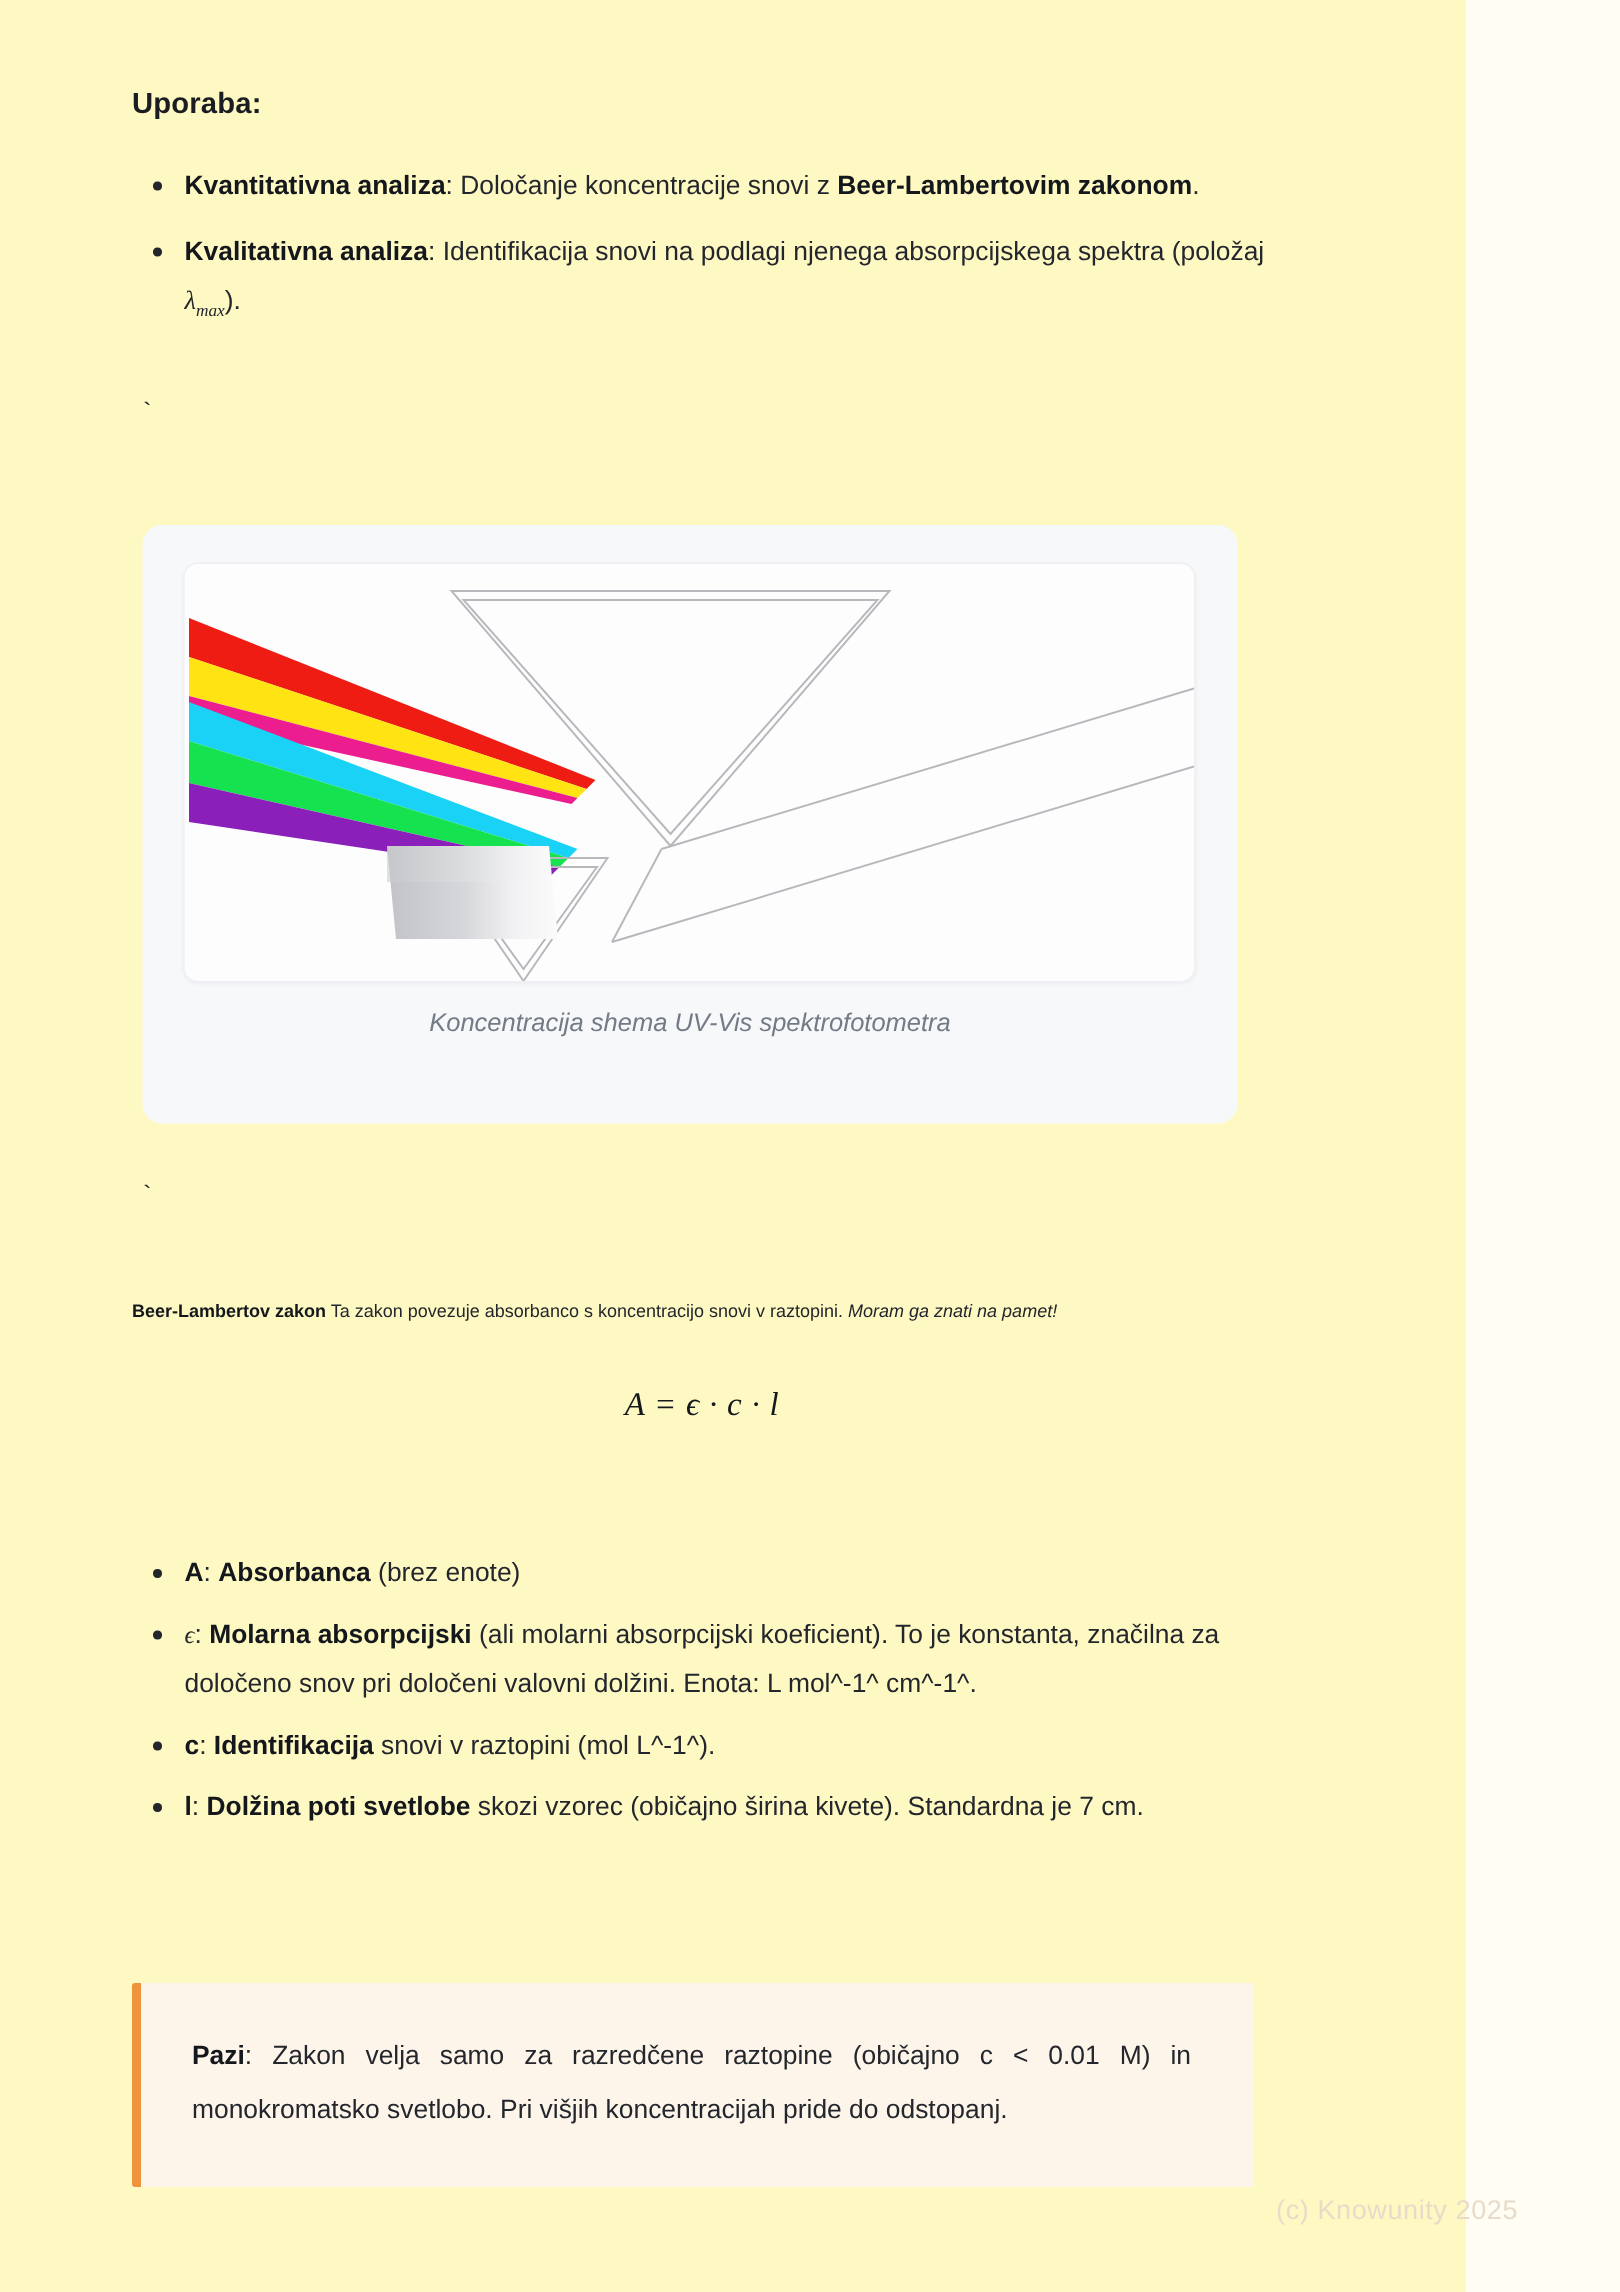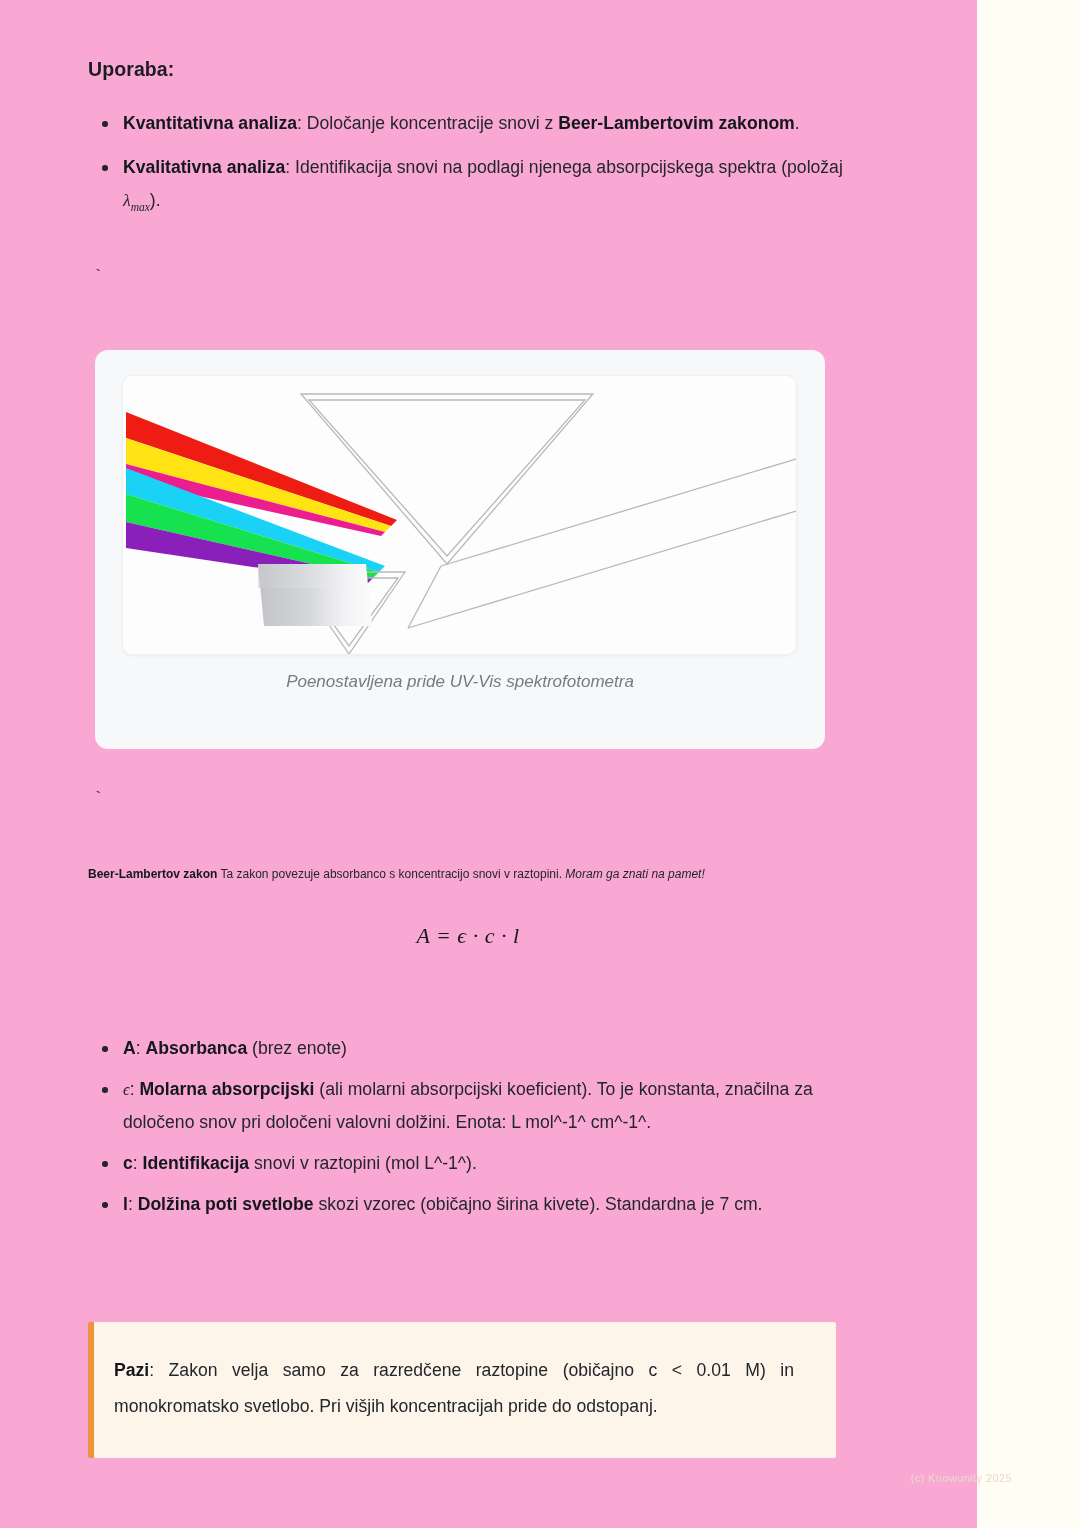--- a/index.html
+++ b/index.html
@@ -27,21 +27,21 @@
     z-index: 0;
   }
 
   #content {
     position: absolute;
     left: 0;
     top: 0;
     width: 977px;
     height: 100%;
     z-index: 1;
-    background: #f9a8d4;
+    background: #fef9c3;
   }
 
   .inner {
     position: absolute;
     left: 88px;
     top: 0;
     width: 760px;
   }
 
   h2.section-title {
@@ -183,36 +183,36 @@
 
   
   #callout {
     position: absolute;
     left: 88px;
     top: 1322px;
     width: 748px;
     background: #fdf5e9;
     border-left: 6px solid #f0943c;
     box-sizing: border-box;
-    padding: 30px 42px 34px 20px;
+    padding: 30px 42px 34px 34px;
     border-radius: 2px;
   }
   #callout p {
     margin: 0;
     font-size: 17.6px;
     line-height: 36px;
     color: #23262c;
     text-align: justify;
   }
 
   #watermark {
     position: absolute;
     right: 68px;
     bottom: 44px;
-    font-size: 11px;
+    font-size: 18px;
     color: #e8dbc9;
     letter-spacing: .4px;
     z-index: 3;
   }
 </style>
 </head>
 <body>
 
 <div id="page-right-band"></div>
 
@@ -302,21 +302,21 @@
           <polygon points="135,188 243,188 237,212 135,212" fill="url(#prismShade2)" opacity=".55"></polygon>
         </g>
 
         <g fill="none" stroke="#b6b8bc" stroke-width="1.3">
           <path d="M 318,190 L 673,83"></path>
           <path d="M 285,252 L 673,135"></path>
           <path d="M 318,190 L 285,252"></path>
         </g>
       </svg>
     </div>
-    <div id="figure-caption">Poenostavljena pride UV-Vis spektrofotometra</div>
+    <div id="figure-caption">Koncentracija shema UV-Vis spektrofotometra</div>
   </div>
 
   <div id="callout">
     <p><span class="b">Pazi</span><span>: </span><span>Zakon velja samo za razredčene raztopine (običajno c &lt; 0.01 M) in monokromatsko svetlobo. Pri višjih koncentracijah pride do odstopanj.</span></p>
   </div>
 
 </div>
 
 <div id="watermark">(c) Knowunity 2025</div>
 

